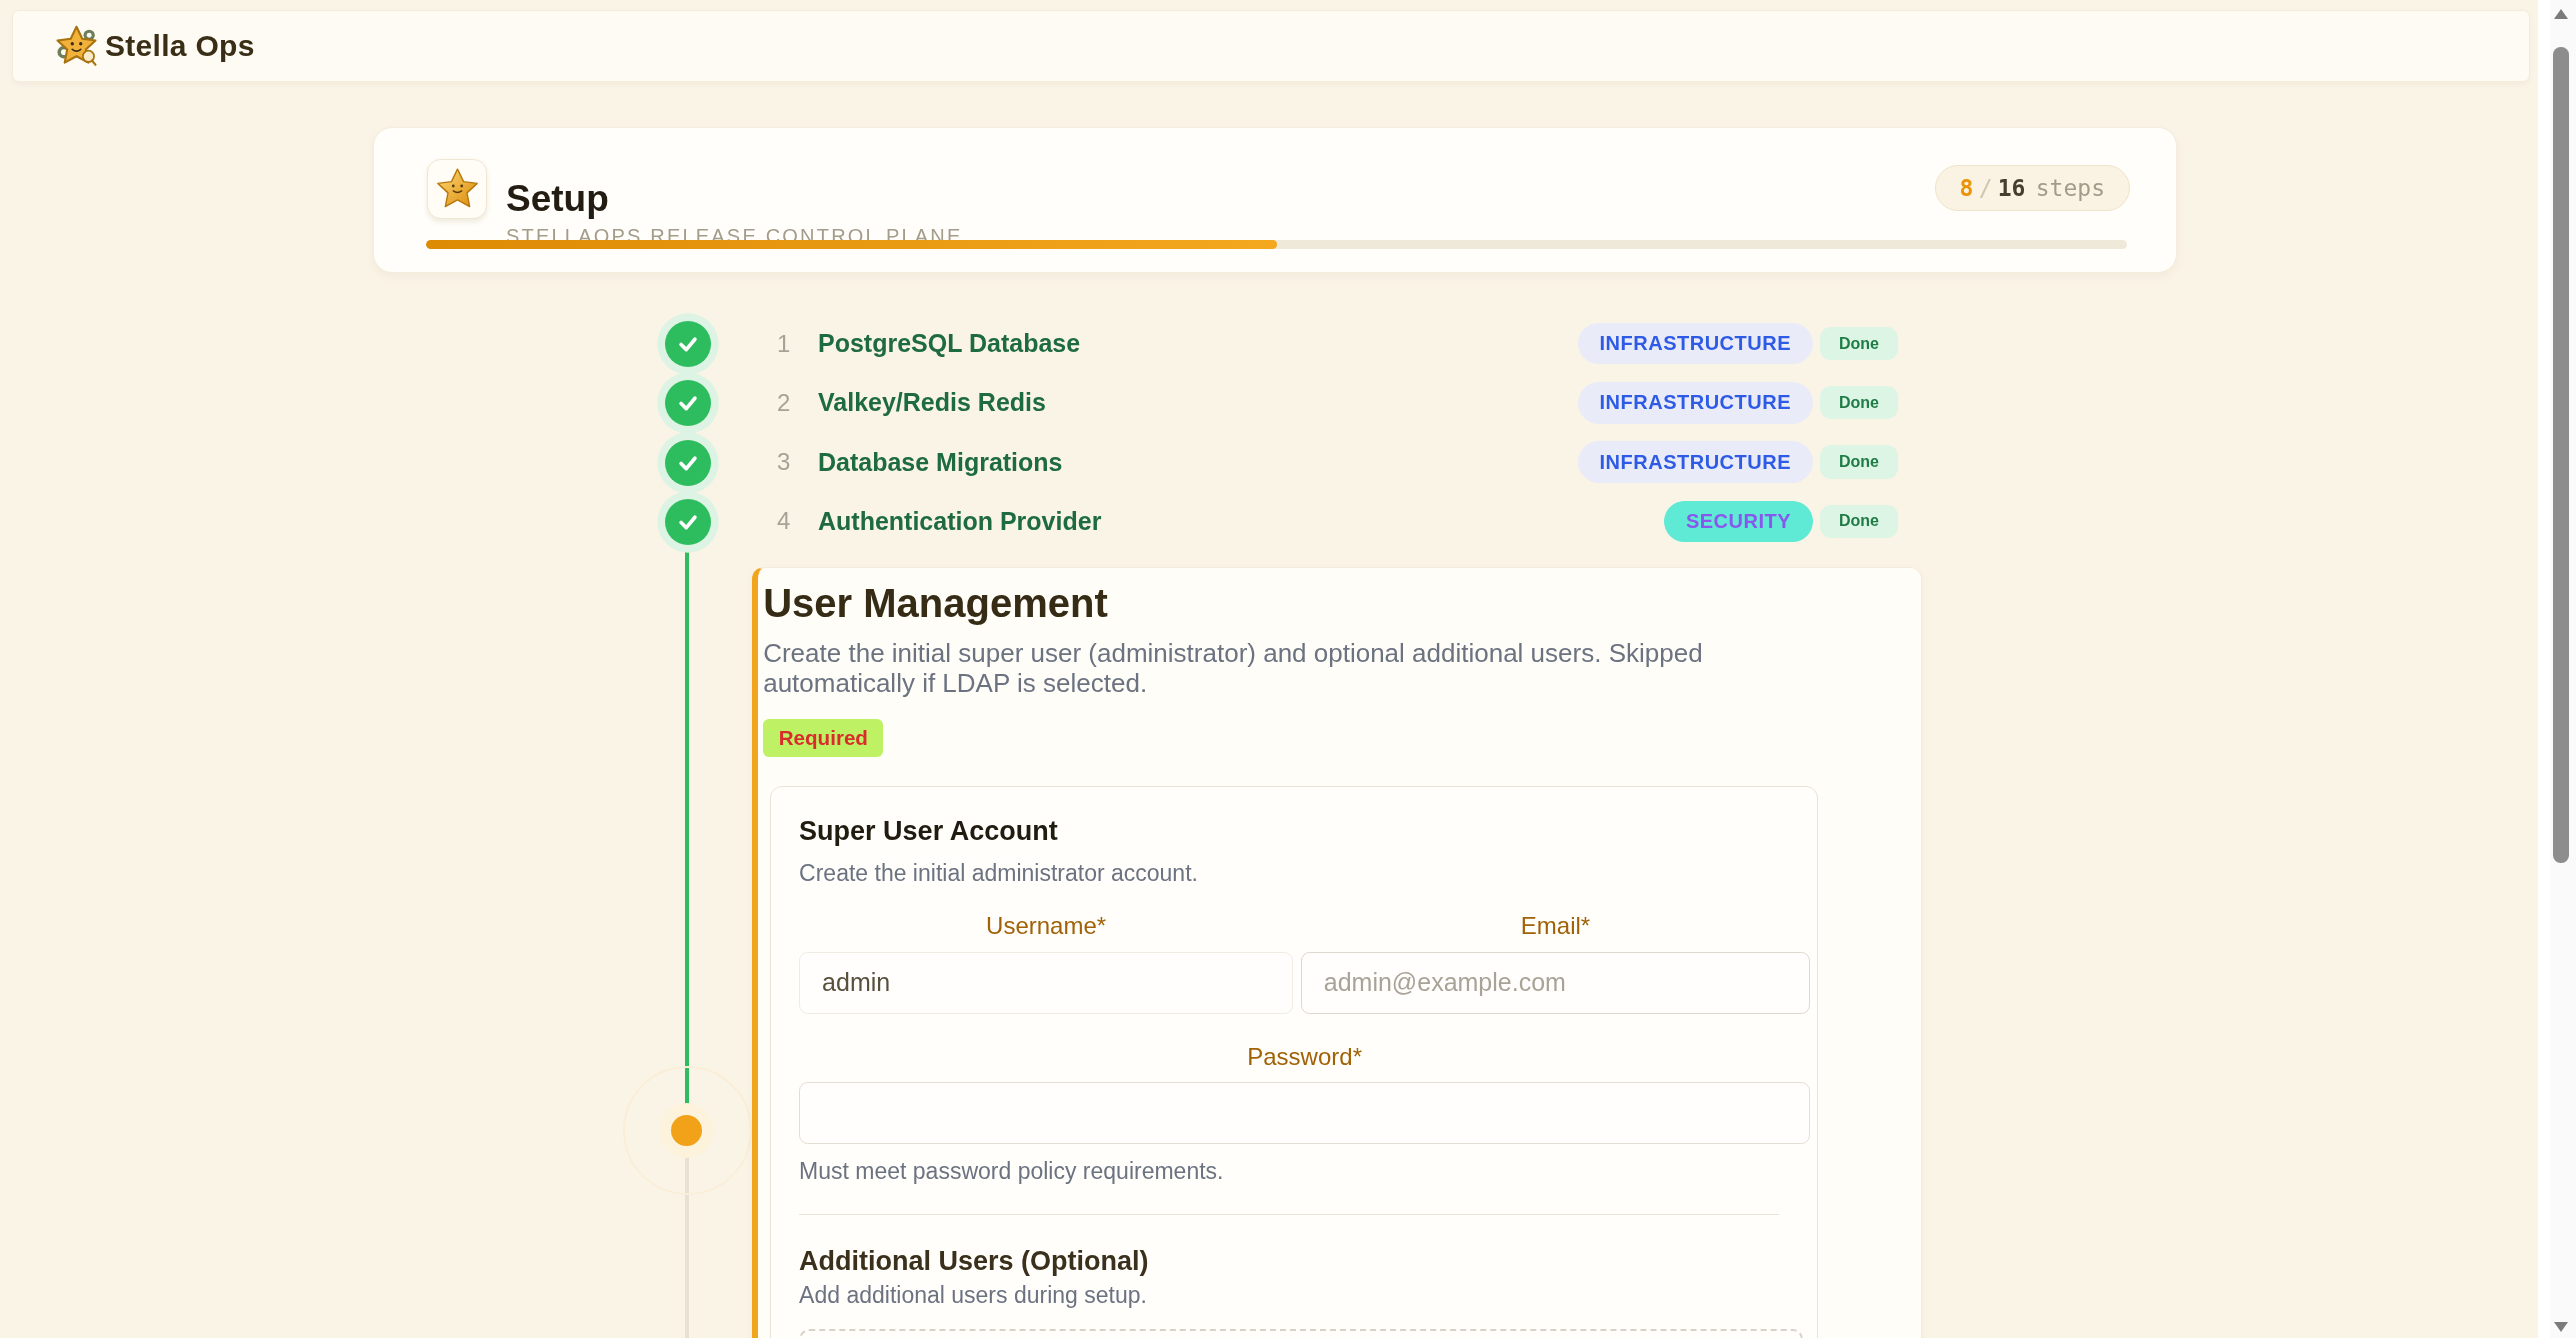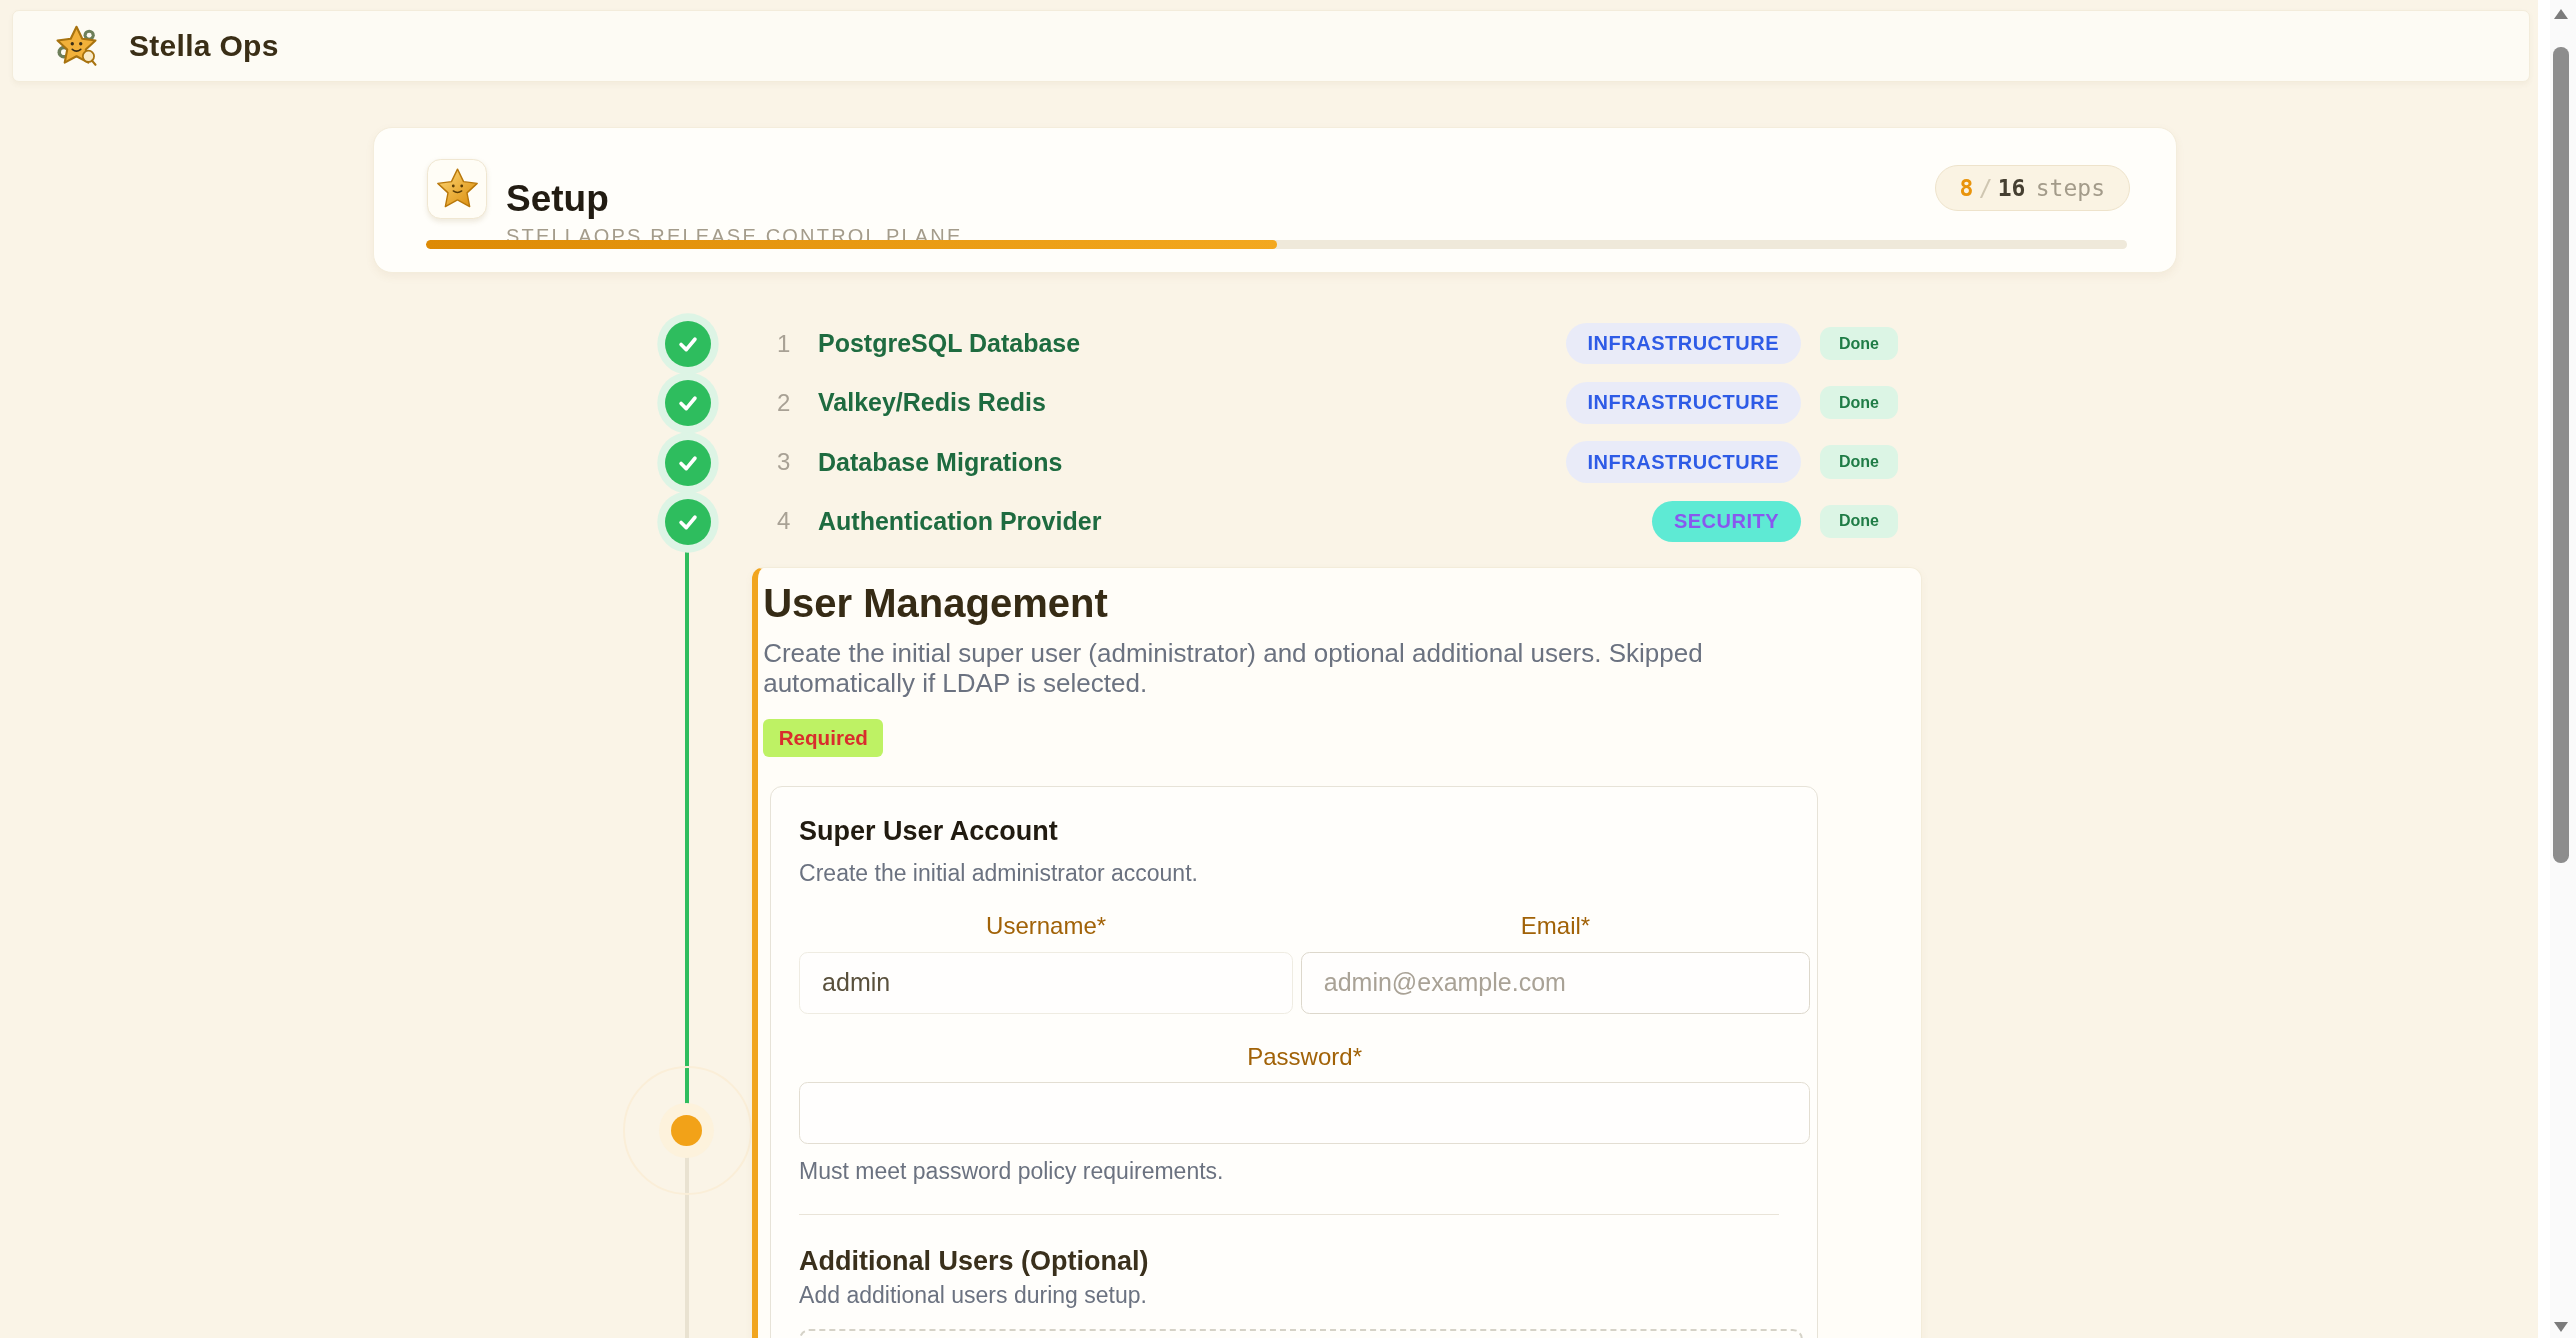--- a/index.html
+++ b/index.html
@@ -10,21 +10,21 @@
     overflow:hidden;
     position:relative;
   }
   #app { position:absolute; inset:0; overflow:hidden; }
 
   
   .navbar {
     position:absolute; left:12px; top:10.3px; width:2518px; height:72px;
     background:#fdfbf4; border:0.9px solid #f3ecdb; border-radius:6.9px;
     box-shadow:0 2.6px 5.2px rgba(120,100,60,.05);
-    display:flex; align-items:center; padding-left:41px; gap:30px;
+    display:flex; align-items:center; padding-left:41px; gap:6px;
   }
   .brand-logo { width:45px; height:45px; flex:0 0 auto; }
   .brand-name { font-size:30px; font-weight:700; color:#3a2e16; letter-spacing:0.3px; }
 
   
   .header-card {
     position:absolute; left:373px; top:127px; width:1804px; height:146px;
     background:#fffefa; border:0.9px solid #f4eddc; border-radius:19px;
     box-shadow:0 3.4px 8.6px rgba(150,120,70,.07);
   }
@@ -83,21 +83,21 @@
   .current-dot {
     position:absolute; left:671px; top:1115px; width:31px; height:31px;
     background:#f2a218; border-radius:50%; z-index:3;
   }
 
   
   .steps-list { position:absolute; left:777px; top:316px; width:1121px; z-index:3; }
   .step-row { height:55px; margin-bottom:4.3px; display:flex; align-items:center; cursor:pointer; }
   .step-number { width:29px; font-size:24px; color:#a8a195; flex:0 0 auto; }
   .step-title { margin-left:12px; font-size:25px; font-weight:600; color:#1e6b40; }
-  .step-badges { margin-left:auto; display:flex; align-items:center; gap:19px; }
+  .step-badges { margin-left:auto; display:flex; align-items:center; gap:7px; }
   .badge-cat {
     font-size:20px; font-weight:700; letter-spacing:0.5px;
     padding:9.4px 22px; border-radius:22px;
   }
   .badge-infra { color:#2e5be6; background:#e9ebf8; }
   .badge-security { color:#8957ee; background:#5eead4; }
   .badge-done {
     font-size:16px; font-weight:700; color:#1f7c46; background:#dcf5e5;
     padding:7.7px 19px; border-radius:11px;
   }

